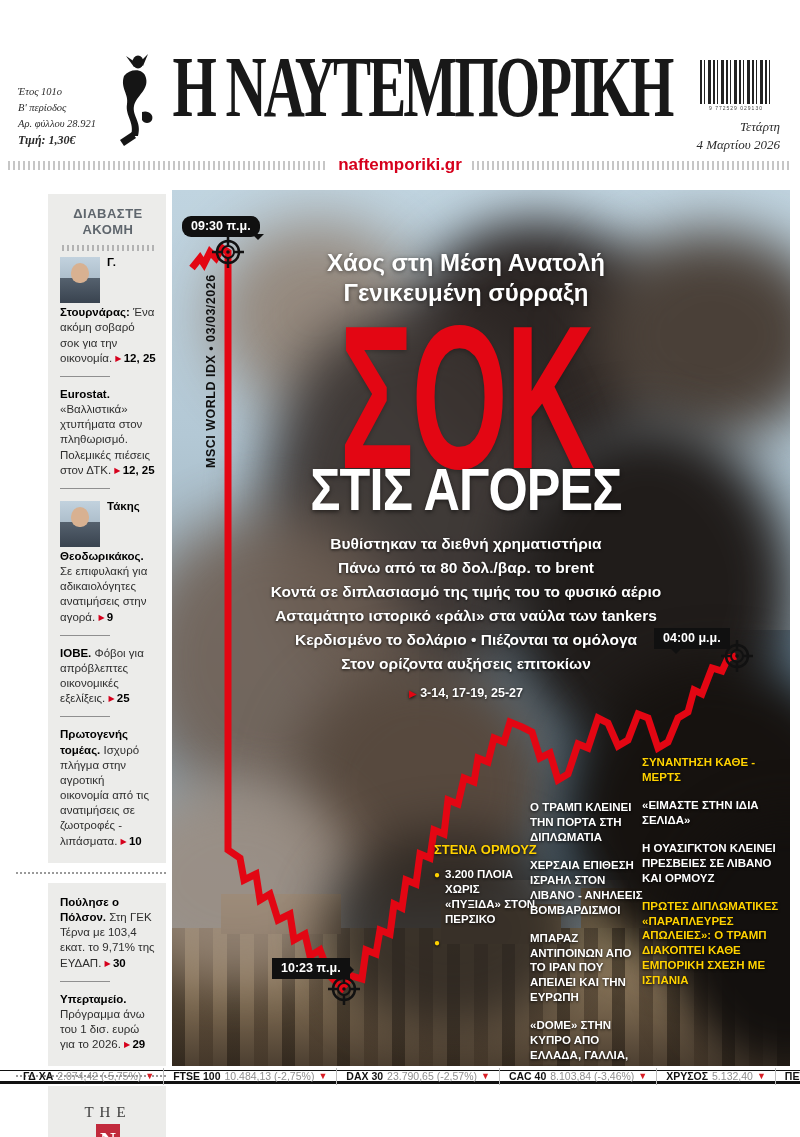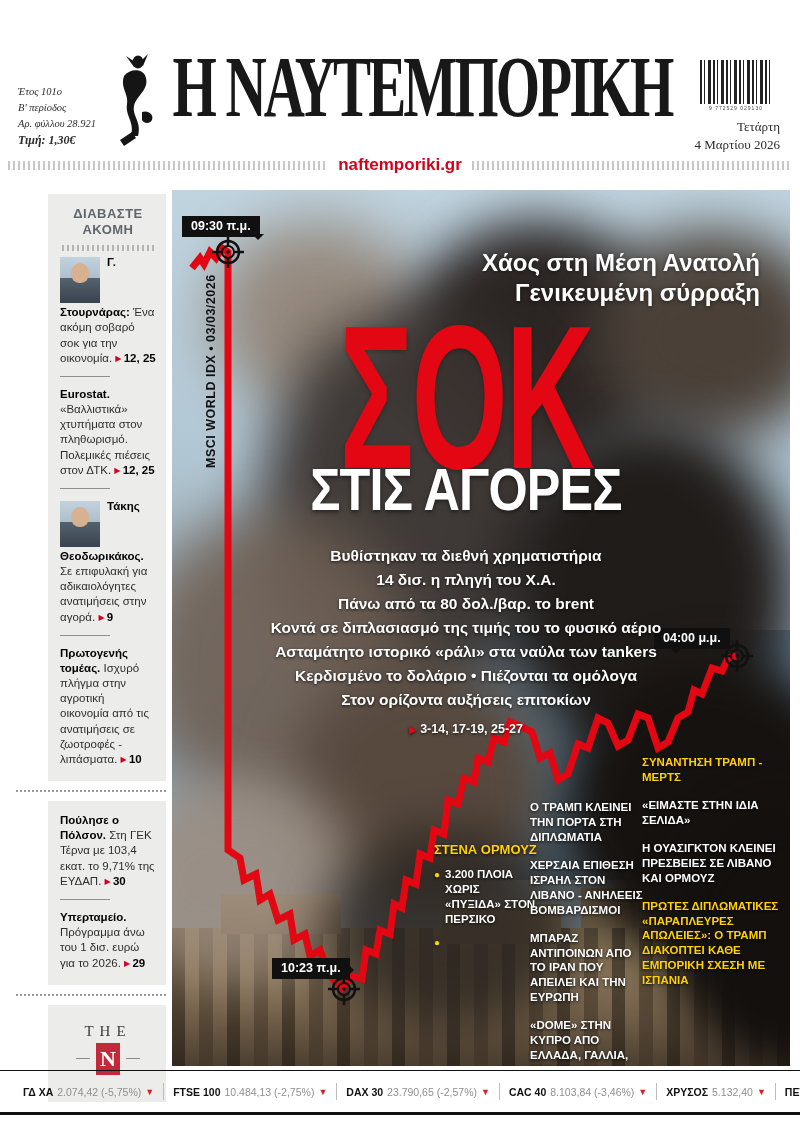--- a/index.html
+++ b/index.html
@@ -27,21 +27,21 @@
   }
   .mh-barcode { position:absolute; right:28px; top:60px; width:72px; text-align:center; }
   .mh-barcode .bars {
     height:44px;
     background:repeating-linear-gradient(90deg,#222 0 2px,#fff 2px 4px,#222 4px 5px,#fff 5px 8px,#222 8px 11px,#fff 11px 13px);
   }
   .mh-barcode .digits { font-size:5px; color:#444; letter-spacing:1px; margin-top:1px; }
   .mh-date {
     position:absolute; right:20px; top:118px; text-align:right;
     font-family:"Liberation Serif","DejaVu Serif",serif;
-    font-size:13px; line-height:1.35; color:#2b2b2b;
+    font-style:italic; font-size:13px; line-height:1.35; color:#2b2b2b;
   }
   .site-band { position:absolute; left:0; right:0; top:155px; display:flex; align-items:center; gap:10px; padding:0 8px; }
   .site-band .dots {
     flex:1; height:9px;
     background:repeating-linear-gradient(90deg,#c6c6c6 0 2px,transparent 2px 5px);
   }
   .site-band .site { color:#d6001c; font-weight:bold; font-size:17px; }
 
   
   .page-body { position:absolute; left:0; top:190px; width:800px; }
@@ -78,57 +78,57 @@
     background:
       repeating-linear-gradient(90deg,rgba(20,14,8,.45) 0 13px,rgba(0,0,0,0) 13px 27px,rgba(61,48,35,.5) 27px 41px,rgba(0,0,0,0) 41px 55px),
       linear-gradient(180deg,#9c8a66 0%,#8a765a 35%,#6b5a45 70%,#4c3f31 100%);
   }
   .city::before { content:""; position:absolute; left:8%; top:-34px; width:120px; height:40px;
     background:linear-gradient(180deg,#a4906c,#7d6a50); box-shadow:220px 10px 0 #8d7a5c, 360px -6px 0 #95815f, 470px 14px 0 #7a684e; }
   .chart { position:absolute; inset:0; z-index:4; }
   .time-tag { position:absolute; z-index:5; background:#101010; color:#fff; font-weight:bold;
     font-size:12.5px; padding:3px 9px 4px; white-space:nowrap; }
   .time-tag::after { content:""; position:absolute; width:0; height:0; border:6px solid transparent; }
-  .tag-open { left:10px; top:26px; }
+  .tag-open { left:10px; top:26px;border-radius:9px; }
   .tag-open::after { right:-4px; bottom:-9px; border-top-color:#101010; }
   .tag-low { left:100px; top:768px; }
   .tag-low::after { right:-10px; top:6px; border-left-color:#101010; }
   .tag-close { left:482px; top:438px; }
   .tag-close::after { left:16px; bottom:-11px; border-top-color:#101010; }
   .v-label { position:absolute; left:32px; top:278px; z-index:5; transform:rotate(-90deg);
     transform-origin:0 0; font-size:12.5px; font-weight:bold; color:#101010; white-space:nowrap; letter-spacing:.5px; }
 
   .headline-zone { position:absolute; left:0; right:30px; top:58px; text-align:center; z-index:5; }
   .kicker { color:#fff; font-weight:bold; font-size:24px; line-height:1.25;
-    text-shadow:0 1px 4px rgba(0,0,0,.55);text-align:right; }
+    text-shadow:0 1px 4px rgba(0,0,0,.55); }
   .shock { color:#e30613; font-weight:bold; font-size:200px; line-height:.92; margin-top:-4px;
     display:inline-block; transform:scale(.62,1.02); transform-origin:center top;
     letter-spacing:-4px; text-shadow:0 2px 6px rgba(0,0,0,.25); }
   .shock2 { display:block; color:#fff; font-weight:bold; font-size:60px; line-height:1;
     margin-top:-28px; letter-spacing:-1px; transform:scale(.84,1); transform-origin:center top;
     text-shadow:0 2px 5px rgba(0,0,0,.5); }
-  .deck { margin-top:24px; color:#fff; font-weight:bold; font-size:15.5px; line-height:1.55;
+  .deck { margin-top:12px; color:#fff; font-weight:bold; font-size:15.5px; line-height:1.55;
     text-shadow:0 1px 3px rgba(0,0,0,.8); }
   .deck-pages { margin-top:10px; color:#fff; font-weight:bold; font-size:12.5px;
     text-shadow:0 1px 3px rgba(0,0,0,.8); }
   .deck-pages .arrow { color:#e30613; font-size:10px; }
 
   .pcol { position:absolute; z-index:5; font-weight:bold; font-size:11.5px; line-height:1.3;
     color:#fff; text-shadow:0 1px 3px rgba(0,0,0,.85); }
   .pcol .hdr { color:#ffd200; font-size:13px; margin-bottom:8px; }
   .pcol .blt { display:flex; gap:5px; margin-bottom:8px; }
   .pcol .blt .dot { color:#ffd200; font-size:10px; line-height:1.5; }
   .pcol p { margin-bottom:13px; }
   .pcol .yellow { color:#ffd200; }
   .col1 { left:262px; top:652px; width:104px; }
   .col2 { left:358px; top:610px; width:118px; }
   .col3 { left:470px; top:565px; width:138px; }
 
   
-  .ticker { position:absolute; left:0; right:0; top:1070px; height:45px;
+  .ticker { position:absolute; left:0; right:0; top:1070px; height:14px;
     border-top:1px solid #111; border-bottom:3px solid #111;
     display:flex; align-items:center; padding:0 6px 0 14px; }
   .t-item { display:flex; align-items:center; gap:4px; padding:0 9px; height:17px;
     border-right:1px solid #bdbdbd; white-space:nowrap; }
   .t-item:last-child { border-right:none; }
   .t-label { font-weight:bold; font-size:10.5px; color:#111; }
   .t-value { font-size:10.5px; color:#8f8f8f; }
   .t-down { color:#d81f26; font-size:9px; }
 </style>
 </head>
@@ -170,20 +170,21 @@
 <div class="page-body">
 
   <aside class="sidebar">
     <div class="sb-box">
       <div class="sb-head">ΔΙΑΒΑΣΤΕ ΑΚΟΜΗ</div>
       <div class="sb-head-dots"></div>
       <div id="read-also-list">
           <div class="sb-item"><div class="sb-photo"></div><b>Γ. Στουρνάρας: </b><span>Ένα ακόμη σοβαρό σοκ για την οικονομία. </span><span class="pg"><span class="arrow">▶ </span><span class="pgnum">12, 25</span></span></div>
           <div class="sb-item"><b>Eurostat. </b><span>«Βαλλιστικά» χτυπήματα στον πληθωρισμό. Πολεμικές πιέσεις στον ΔΤΚ. </span><span class="pg"><span class="arrow">▶ </span><span class="pgnum">12, 25</span></span></div>
           <div class="sb-item"><div class="sb-photo"></div><b>Τάκης Θεοδωρικάκος. </b><span>Σε επιφυλακή για αδικαιολόγητες ανατιμήσεις στην αγορά. </span><span class="pg"><span class="arrow">▶ </span><span class="pgnum">9</span></span></div>
+          <div class="sb-item"><b>ΙΟΒΕ. </b><span>Φόβοι για απρόβλεπτες οικονομικές εξελίξεις. </span><span class="pg"><span class="arrow">▶ </span><span class="pgnum">25</span></span></div>
           <div class="sb-item"><b>Πρωτογενής τομέας. </b><span>Ισχυρό πλήγμα στην αγροτική οικονομία από τις ανατιμήσεις σε ζωοτροφές - λιπάσματα. </span><span class="pg"><span class="arrow">▶ </span><span class="pgnum">10</span></span></div>
         </div>
     </div>
     <div class="dot-sep"></div>
     <div class="sb-box">
       <div id="box2-list">
           <div class="sb-item"><b>Πούλησε ο Πόλσον. </b><span>Στη ΓΕΚ Τέρνα με 103,4 εκατ. το 9,71% της ΕΥΔΑΠ. </span><span class="pg"><span class="arrow">▶ </span><span class="pgnum">30</span></span></div>
           <div class="sb-item"><b>Υπερταμείο. </b><span>Πρόγραμμα άνω του 1 δισ. ευρώ για το 2026. </span><span class="pg"><span class="arrow">▶ </span><span class="pgnum">29</span></span></div>
         </div>
     </div>
@@ -240,21 +241,20 @@
     <div class="time-tag tag-close">04:00 μ.μ.</div>
     <div class="v-label">MSCI WORLD IDX • 03/03/2026</div>
 
     <div class="headline-zone">
       <div class="kicker">Χάος στη Μέση Ανατολή</div>
       <div class="kicker">Γενικευμένη σύρραξη</div>
       <div><span class="shock">ΣΟΚ</span></div>
       <span class="shock2">ΣΤΙΣ ΑΓΟΡΕΣ</span>
       <div class="deck" id="deck-lines">
           <div>Βυθίστηκαν τα διεθνή χρηματιστήρια</div>
-          <div>14 δισ. η πληγή του Χ.Α.</div>
           <div>Πάνω από τα 80 δολ./βαρ. το brent</div>
           <div>Κοντά σε διπλασιασμό της τιμής του το φυσικό αέριο</div>
           <div>Ασταμάτητο ιστορικό «ράλι» στα ναύλα των tankers</div>
           <div>Κερδισμένο το δολάριο • Πιέζονται τα ομόλογα</div>
           <div>Στον ορίζοντα αυξήσεις επιτοκίων</div>
         </div>
       <div class="deck-pages">
         <span class="arrow">▶</span>
         <span>3-14, 17-19, 25-27</span>
       </div>
@@ -272,21 +272,21 @@
           </div>
         </div>
     </div>
     <div class="pcol col2" id="col2-list">
         <p>Ο ΤΡΑΜΠ ΚΛΕΙΝΕΙ ΤΗΝ ΠΟΡΤΑ ΣΤΗ ΔΙΠΛΩΜΑΤΙΑ</p>
         <p>ΧΕΡΣΑΙΑ ΕΠΙΘΕΣΗ ΙΣΡΑΗΛ ΣΤΟΝ ΛΙΒΑΝΟ - ΑΝΗΛΕΕΙΣ ΒΟΜΒΑΡΔΙΣΜΟΙ</p>
         <p>ΜΠΑΡΑΖ ΑΝΤΙΠΟΙΝΩΝ ΑΠΟ ΤΟ ΙΡΑΝ ΠΟΥ ΑΠΕΙΛΕΙ ΚΑΙ ΤΗΝ ΕΥΡΩΠΗ</p>
         <p>«DOME» ΣΤΗΝ ΚΥΠΡΟ ΑΠΟ ΕΛΛΑΔΑ, ΓΑΛΛΙΑ, ΒΡΕΤΑΝΙΑ</p>
       </div>
     <div class="pcol col3" id="col3-list">
-        <p class="yellow">ΣΥΝΑΝΤΗΣΗ ΤΡΑΜΠ - ΜΕΡΤΣ</p>
+        <p class="yellow">ΣΥΝΑΝΤΗΣΗ ΚΑΘΕ - ΜΕΡΤΣ</p>
         <p>«ΕΙΜΑΣΤΕ ΣΤΗΝ ΙΔΙΑ ΣΕΛΙΔΑ»</p>
         <p>Η ΟΥΑΣΙΓΚΤΟΝ ΚΛΕΙΝΕΙ ΠΡΕΣΒΕΙΕΣ ΣΕ ΛΙΒΑΝΟ ΚΑΙ ΟΡΜΟΥΖ</p>
         <p class="yellow">ΠΡΩΤΕΣ ΔΙΠΛΩΜΑΤΙΚΕΣ «ΠΑΡΑΠΛΕΥΡΕΣ ΑΠΩΛΕΙΕΣ»: Ο ΤΡΑΜΠ ΔΙΑΚΟΠΤΕΙ ΚΑΘΕ ΕΜΠΟΡΙΚΗ ΣΧΕΣΗ ΜΕ ΙΣΠΑΝΙΑ</p>
       </div>
   </section>
 </div>
 
 <footer class="ticker" id="ticker-bar">
     <div class="t-item">
       <span class="t-label">ΓΔ ΧΑ</span>

